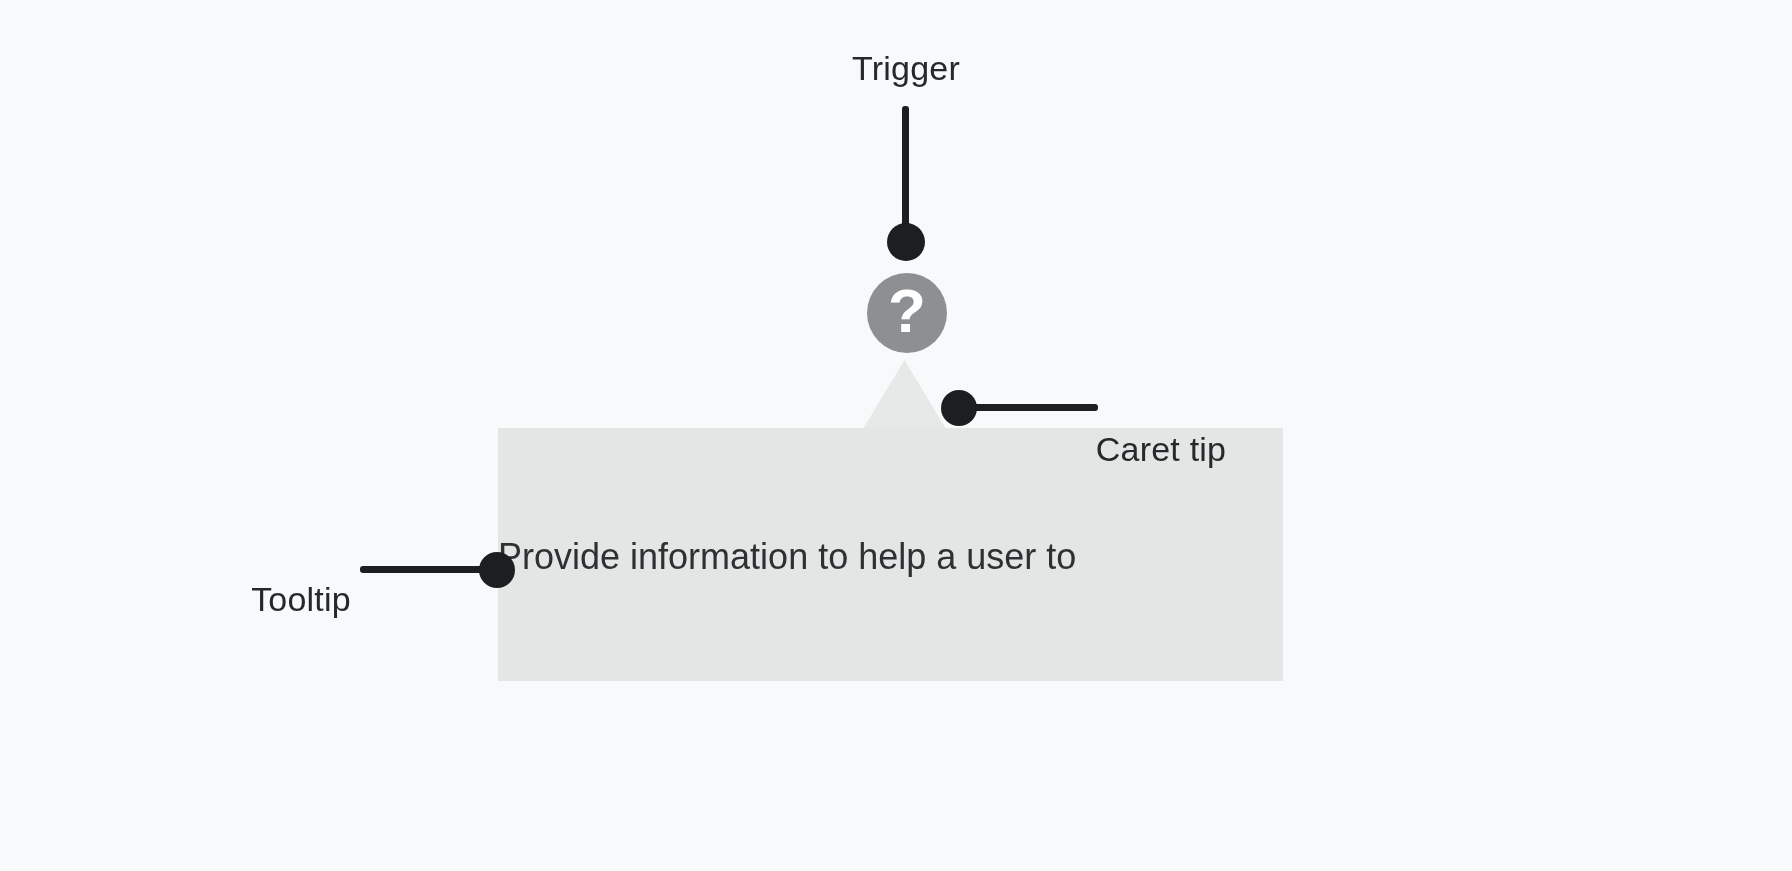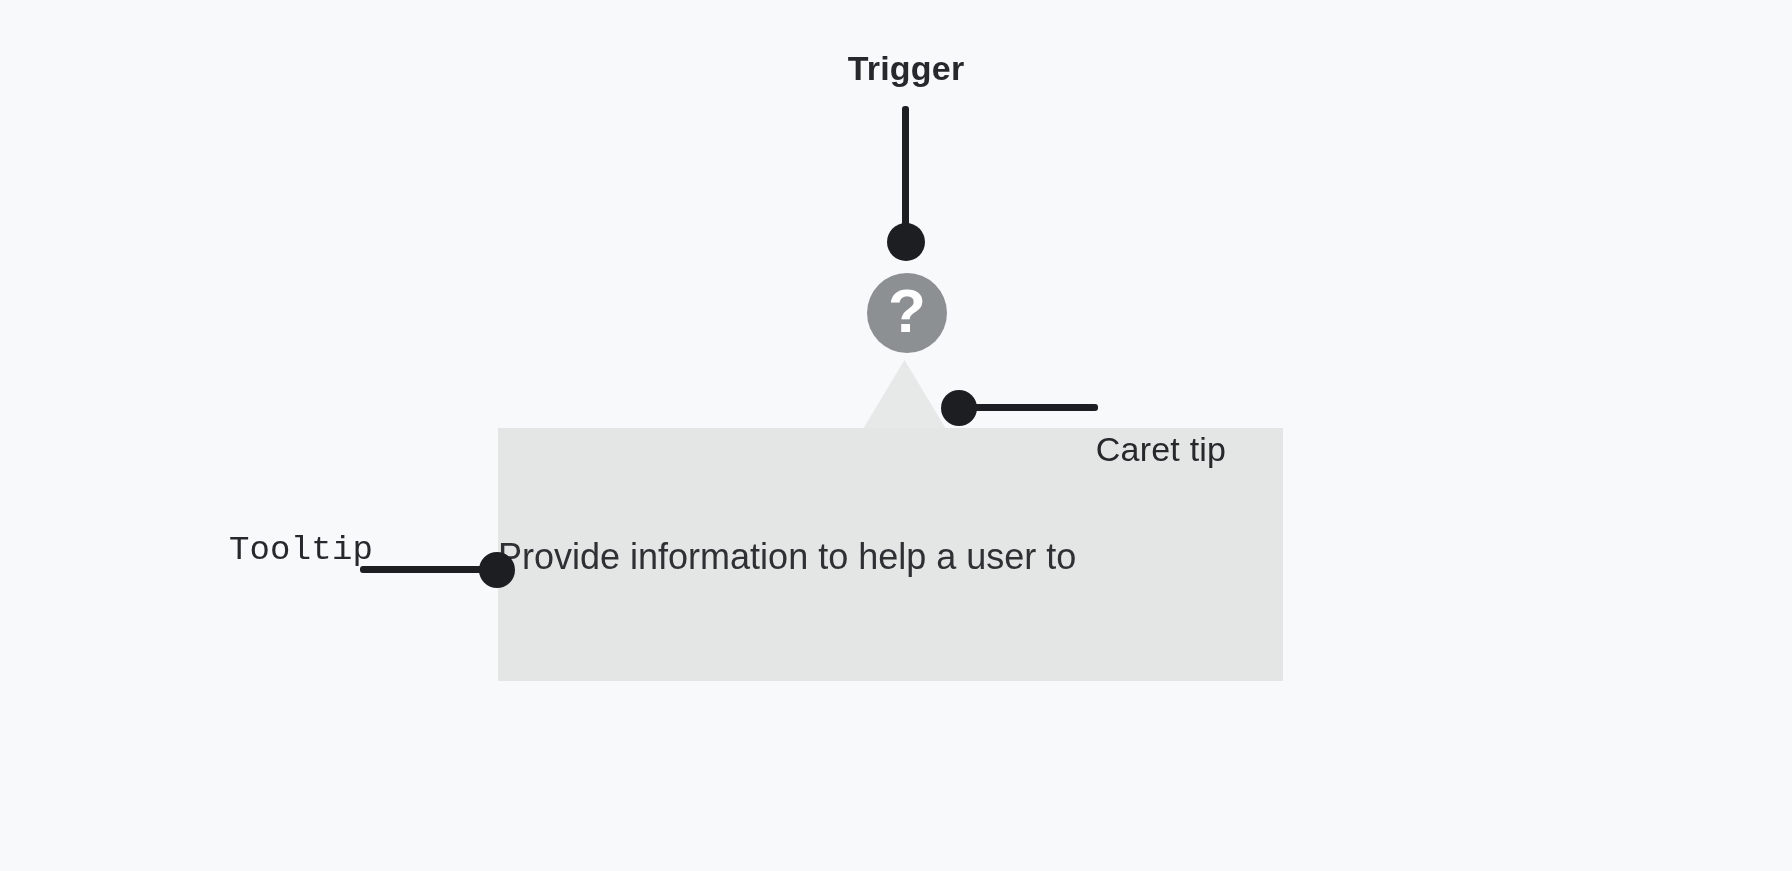--- a/index.html
+++ b/index.html
@@ -39,21 +39,21 @@
     border-radius: 3px;
   }
 
   .connector-dot {
     position: absolute;
     background: var(--connector);
     border-radius: 50%;
   }
 
   
-  .trigger-label { left: 906px; top: 68px; font-weight: bold; }
+  .trigger-label { left: 906px; top: 68px; }
   .trigger-line  { left: 902px; top: 106px; width: 7px; height: 121px; }
   .trigger-dot   { left: 887px; top: 223px; width: 38px; height: 38px; }
 
   
   .help-icon {
     position: absolute;
     left: 867px; top: 273px;
     width: 80px; height: 80px;
     background: var(--icon-bg);
     border-radius: 50%;
@@ -97,21 +97,21 @@
     text-align: center;
     white-space: nowrap;
   }
 
   
   .caret-tip-dot  { left: 941px; top: 390px; width: 36px; height: 36px; }
   .caret-tip-line { left: 959px; top: 404px; width: 139px; height: 7px; }
   .caret-tip-label { left: 1161px; top: 407px; margin-top: 42px; }
 
   
-  .tooltip-label { left: 301px; top: 550px; font-family: Liberation Mono, monospace; }
+  .tooltip-label { left: 301px; top: 599px; }
   .tooltip-line  { left: 360px; top: 566px; width: 137px; height: 7px; }
   .tooltip-dot   { left: 479px; top: 552px; width: 36px; height: 36px; }
 </style>
 </head>
 <body>
 
 <div class="canvas">
 
   <div class="callout-label trigger-label">Trigger</div>
   <div class="connector-line trigger-line"></div>

